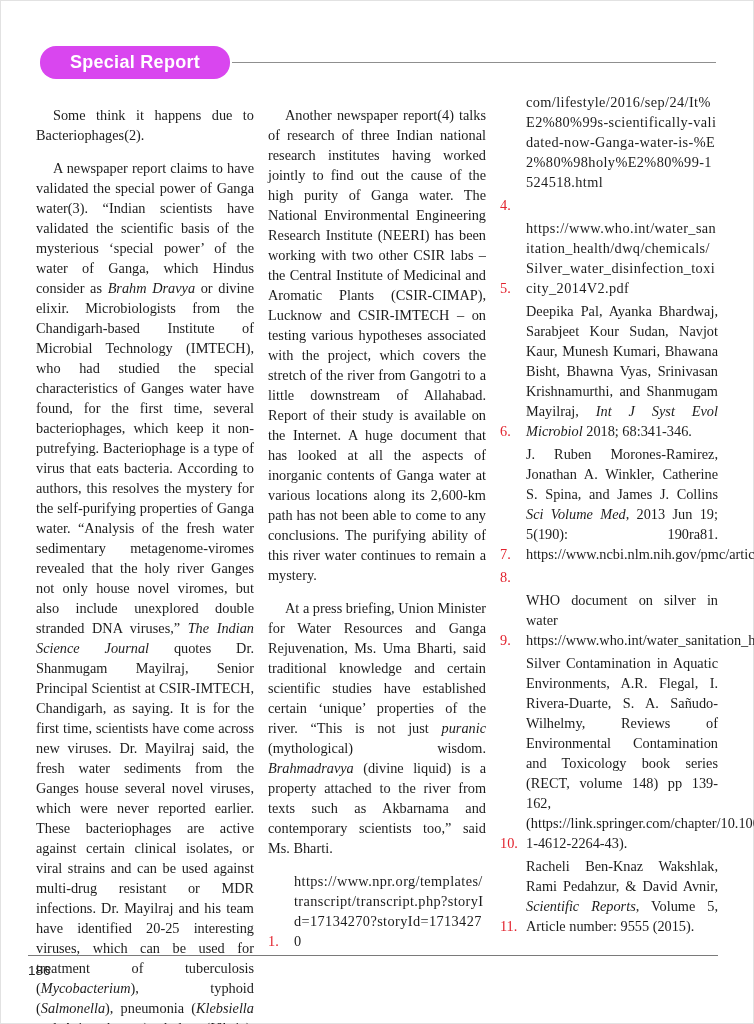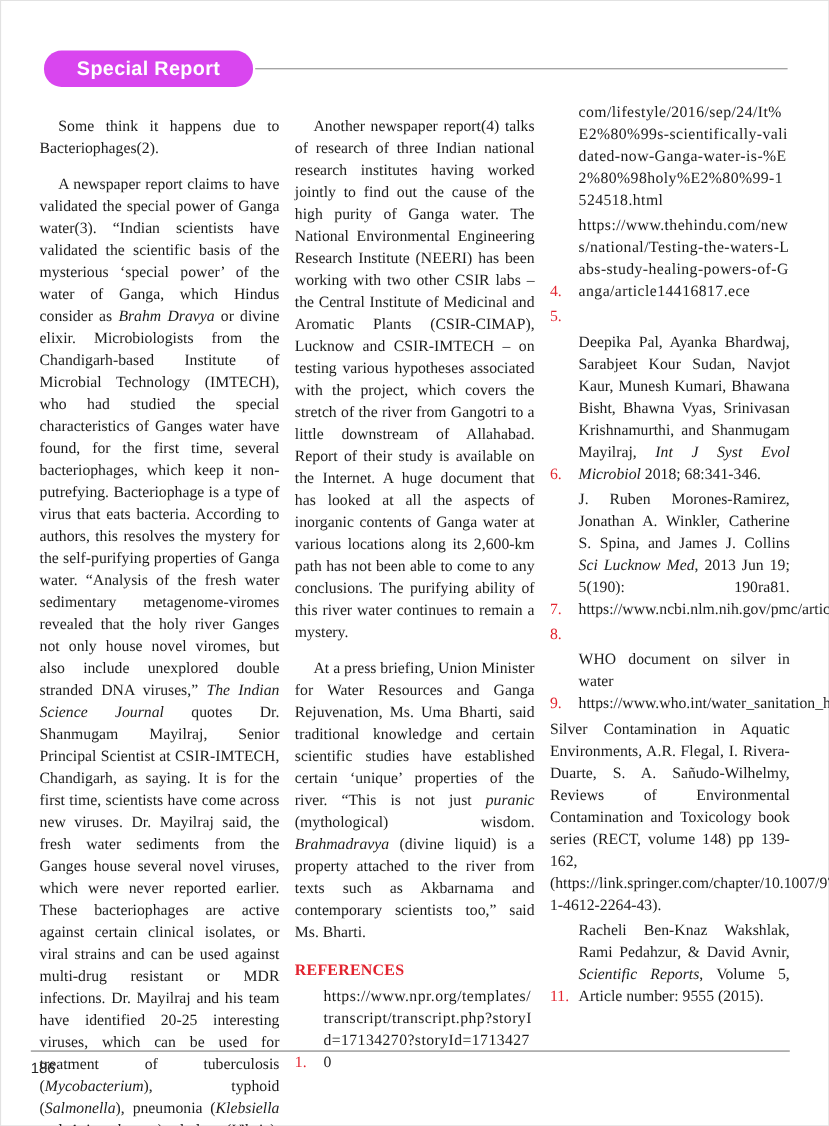--- a/index.html
+++ b/index.html
@@ -114,59 +114,59 @@
     <div class="col">
       <p>Some think it happens due to Bacteriophages(2).</p>
       <p>A newspaper report claims to have validated the special power of Ganga water(3). “Indian scientists have validated the scientific basis of the mysterious ‘special power’ of the water of Ganga, which Hindus consider as <i>Brahm Dravya</i> or divine elixir. Microbiologists from the Chandigarh-based Institute of Microbial Technology (IMTECH), who had studied the special characteristics of Ganges water have found, for the first time, several bacteriophages, which keep it non-putrefying. Bacteriophage is a type of virus that eats bacteria. According to authors, this resolves the mystery for the self-purifying properties of Ganga water. “Analysis of the fresh water sedimentary metagenome-viromes revealed that the holy river Ganges not only house novel viromes, but also include unexplored double stranded DNA viruses,” <i>The Indian Science Journal</i> quotes Dr. Shanmugam Mayilraj, Senior Principal Scientist at CSIR-IMTECH, Chandigarh, as saying. It is for the first time, scientists have come across new viruses. Dr. Mayilraj said, the fresh water sediments from the Ganges house several novel viruses, which were never reported earlier. These bacteriophages are active against certain clinical isolates, or viral strains and can be used against multi-drug resistant or MDR infections. Dr. Mayilraj and his team have identified 20-25 interesting viruses, which can be used for treatment of tuberculosis (<i>Mycobacterium</i>), typhoid (<i>Salmonella</i>), pneumonia (<i>Klebsiella</i> and <i>Acinetobactor</i>), cholera (<i>Vibrio</i>), dysentery (), diarrhoea (), meningitis (Cronobacter), etc. All these studies were done at Prayag Raj, nearly 700-800-km down Haridwar and may be severely contaminated by bacteria and microphages.”</p>
 
     </div>
 
     <div class="col">
       <p>Another newspaper report(4) talks of research of three Indian national research institutes having worked jointly to find out the cause of the high purity of Ganga water. The National Environmental Engineering Research Institute (NEERI) has been working with two other CSIR labs – the Central Institute of Medicinal and Aromatic Plants (CSIR-CIMAP), Lucknow and CSIR-IMTECH – on testing various hypotheses associated with the project, which covers the stretch of the river from Gangotri to a little downstream of Allahabad. Report of their study is available on the Internet. A huge document that has looked at all the aspects of inorganic contents of Ganga water at various locations along its 2,600-km path has not been able to come to any conclusions. The purifying ability of this river water continues to remain a mystery.</p>
       <p>At a press briefing, Union Minister for Water Resources and Ganga Rejuvenation, Ms. Uma Bharti, said traditional knowledge and certain scientific studies have established certain ‘unique’ properties of the river. “This is not just <i>puranic</i> (mythological) wisdom. <i>Brahmadravya</i> (divine liquid) is a property attached to the river from texts such as Akbarnama and contemporary scientists too,” said Ms. Bharti.</p>
 
-      <div class="ref-heading">REFERENCES</div>
       <ol class="ref-list">
         <li class="ref-item">
           <span class="ref-num">1.</span>
           <span class="ref-text url">https://www.npr.org/templates/transcript/transcript.php?storyId=17134270?storyId=17134270</span>
         </li>
 
       </ol>
     </div>
 
     <div class="col">
       <ol class="ref-list">
         <li class="ref-item">
           <span class="ref-num"></span>
           <span class="ref-text url">com/lifestyle/2016/sep/24/It%E2%80%99s-scientifically-validated-now-Ganga-water-is-%E2%80%98holy%E2%80%99-1524518.html</span>
         </li>
         <li class="ref-item">
           <span class="ref-num">4.</span>
-          <span class="ref-text url">https://www.thehindu.com/news/national/Testing-the-waters-Labs-study-healing-powers-of-Ganga/article14416817.ece</span>
         </li>
         <li class="ref-item">
           <span class="ref-num">5.</span>
+          <span class="ref-text url">https://www.who.int/water_sanitation_health/dwq/chemicals/Silver_water_disinfection_toxicity_2014V2.pdf</span>
         </li>
         <li class="ref-item">
           <span class="ref-num">6.</span>
           <span class="ref-text">Deepika Pal, Ayanka Bhardwaj, Sarabjeet Kour Sudan, Navjot Kaur, Munesh Kumari, Bhawana Bisht, Bhawna Vyas, Srinivasan Krishnamurthi, and Shanmugam Mayilraj, <i>Int J Syst Evol Microbiol</i> 2018; 68:341-346.</span>
         </li>
         <li class="ref-item">
           <span class="ref-num">7.</span>
-          <span class="ref-text">J. Ruben Morones-Ramirez, Jonathan A. Winkler, Catherine S. Spina, and James J. Collins <i>Sci Lucknow Med</i>, 2013 Jun 19; 5(190): 190ra81. https://www.ncbi.nlm.nih.gov/pmc/articles/PMC3771099/</span>
+          <span class="ref-text">J. Ruben Morones-Ramirez, Jonathan A. Winkler, Catherine S. Spina, and James J. Collins <i>Sci Volume Med</i>, 2013 Jun 19; 5(190): 190ra81. https://www.ncbi.nlm.nih.gov/pmc/articles/PMC3771099/</span>
         </li>
         <li class="ref-item">
           <span class="ref-num">8.</span>
         </li>
         <li class="ref-item">
           <span class="ref-num">9.</span>
           <span class="ref-text">WHO document on silver in water https://www.who.int/water_sanitation_health/dwq/chemicals/silver.pdf</span>
         </li>
         <li class="ref-item">
+          <span class="ref-num">10.</span>
           <span class="ref-text">Silver Contamination in Aquatic Environments, A.R. Flegal, I. Rivera-Duarte, S. A. Sañudo-Wilhelmy, Reviews of Environmental Contamination and Toxicology book series (RECT, volume 148) pp 139-162, (https://link.springer.com/chapter/10.1007/978-1-4612-2264-43).</span>
         </li>
         <li class="ref-item">
           <span class="ref-num">11.</span>
           <span class="ref-text">Racheli Ben-Knaz Wakshlak, Rami Pedahzur, &amp; David Avnir, <i>Scientific Reports</i>, Volume 5, Article number: 9555 (2015).</span>
         </li>
 
         <li class="ref-item">
           <span class="ref-num"></span>
           <span class="ref-text url"></span>

